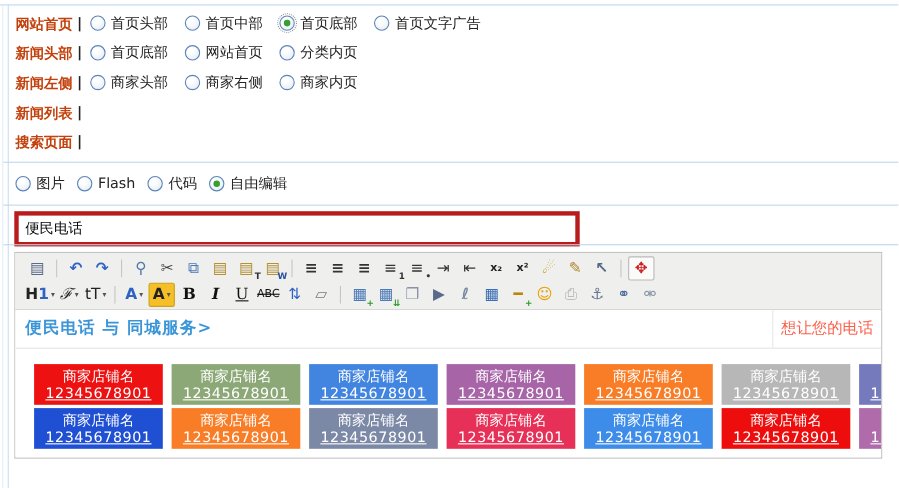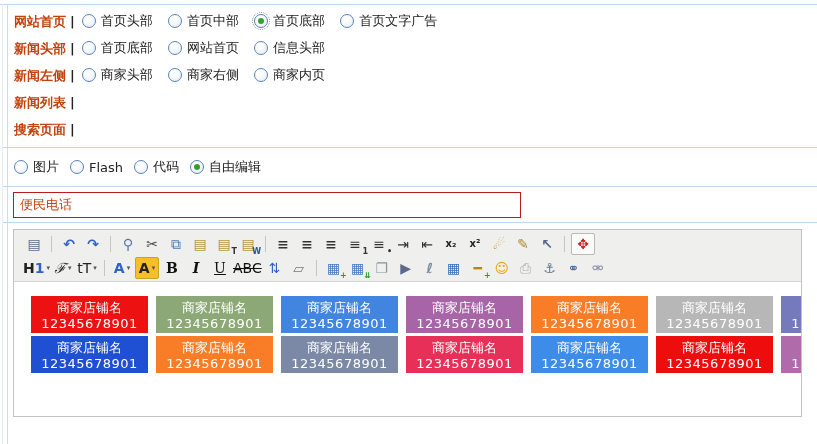--- a/index.html
+++ b/index.html
@@ -15,22 +15,22 @@
   .pipe{margin:0 7px 0 4px;color:#222;font-weight:bold;}
   .radio-opt{display:inline-flex;align-items:center;margin-right:11px;cursor:default;color:#222;}
   .radio{width:12px;height:12px;border:1px solid #5b84b8;border-radius:50%;flex:none;
          background:radial-gradient(circle at 35% 30%,#ffffff 20%,#e7eef6 85%);
          margin-right:5px;position:relative;box-sizing:content-box;}
   .radio.checked::after{content:"";position:absolute;left:3px;top:3px;width:6px;height:6px;border-radius:50%;background:#36a02e;}
   .radio.focused{outline:1px dotted #8a8a8a;outline-offset:1px;}
 
   #type-row{position:absolute;left:14px;top:153px;height:28px;display:flex;align-items:center;}
 
-  #title-input{position:absolute;left:13px;top:192px;width:494px;height:24px;border:1px solid #b91c1c;
-               background:#fff;font-family:inherit;font-size:13px;color:#c2410c;padding:0 6px;}
+  #title-input{position:absolute;left:13px;top:192px;width:494px;height:24px;border:4px solid #b91c1c;
+               background:#fff;font-family:inherit;font-size:13px;color:#000000;padding:0 6px;}
 
   
   #editor{position:absolute;left:13px;top:229px;width:789px;height:188px;border:1px solid #c3c3c3;
           box-sizing:border-box;background:#fff;}
   #toolbar{height:52px;background:#efefed;border-bottom:1px solid #d5d5d3;padding:2px 3px;box-sizing:border-box;}
   .tb-row{height:24px;display:flex;align-items:center;padding-left:5px;}
   .tb-btn{min-width:22px;height:20px;display:inline-flex;align-items:center;justify-content:center;
           margin:0 1px;border-radius:2px;position:relative;}
   .tb-btn .glyph{font-size:14px;line-height:1;}
   .tb-btn.boxed{border:1px solid #b9b9b9;background:#fbfbfa;}
@@ -41,21 +41,21 @@
   #editor-content{position:relative;height:133px;background:#fff;overflow:hidden;}
   #head-row{height:34px;border-bottom:1px solid #e3e3e3;position:relative;}
   #head-left{position:absolute;left:9px;top:7px;font-size:15px;font-weight:bold;color:#3a95d8;letter-spacing:1px;white-space:nowrap;}
   #head-cell-divider{position:absolute;left:688px;top:0;width:1px;height:34px;background:#e6e6e6;}
   #head-right{position:absolute;left:696px;top:8px;font-size:14px;color:#fb5f4a;white-space:nowrap;}
   #blocks{margin:14px 0 0 17px;}
   .block-row{display:flex;margin-bottom:3px;width:920px;}
   .shop-block{width:117px;height:37px;margin-right:8px;flex:none;color:#fff;text-align:center;
               font-size:13px;line-height:1;overflow:hidden;}
   .shop-block .bname{margin-top:5px;}
-  .shop-block .bphone{margin-top:3px;letter-spacing:.5px;}
+  .shop-block .bphone{margin-top:3px;letter-spacing:.5px;text-decoration:underline;}
 </style>
 </head>
 <body>
 
 <div id="screen">
   <div class="hline" style="left:0;top:4px;width:817px;"></div>
   <div class="vline" style="left:2px;top:4px;height:440px;background:#e2eef9;"></div>
   <div class="vline" style="left:7px;top:4px;height:440px;"></div>
 
   <div id="region-rows">
@@ -94,21 +94,21 @@
     <span class="radio-label">首页底部</span>
   </label>
 
   <label class="radio-opt">
     <span class="radio"></span>
     <span class="radio-label">网站首页</span>
   </label>
 
   <label class="radio-opt">
     <span class="radio"></span>
-    <span class="radio-label">信息头部</span>
+    <span class="radio-label">分类内页</span>
   </label>
 </span>
   </div>
 
   <div class="form-row">
     <span class="row-label">新闻左侧</span>
     <span class="pipe">|</span>
     <span class="opts">
   <label class="radio-opt">
     <span class="radio"></span>
@@ -272,21 +272,21 @@
           <span class="tb-btn">
             <span class="glyph" style="color: rgb(17, 17, 17); font-weight: bold; font-family: &quot;DejaVu Serif&quot;, &quot;Liberation Serif&quot;, serif;">B</span>
           </span>
           <span class="tb-btn">
             <span class="glyph" style="color: rgb(17, 17, 17); font-weight: bold; font-style: italic; font-family: &quot;DejaVu Serif&quot;, &quot;Liberation Serif&quot;, serif;">I</span>
           </span>
           <span class="tb-btn">
             <span class="glyph" style="color: rgb(17, 17, 17); font-family: &quot;DejaVu Serif&quot;, &quot;Liberation Serif&quot;, serif; text-decoration: underline;">U</span>
           </span>
           <span class="tb-btn">
-            <span class="glyph" style="color: rgb(17, 17, 17); text-decoration: line-through; font-size: 14px;">ABC</span>
+            <span class="glyph" style="color: rgb(17, 17, 17); text-decoration: line-through; font-size: 10px;">ABC</span>
           </span>
           <span class="tb-btn">
             <span class="glyph" style="color: rgb(47, 98, 197);">⇅</span>
           </span>
           <span class="tb-btn">
             <span class="glyph" style="color: rgb(122, 122, 122);">▱</span>
           </span>
           <span class="tb-sep"></span>
           <span class="tb-btn">
             <span class="glyph" style="color: rgb(74, 122, 184);">▦</span>
@@ -323,20 +323,25 @@
           </span>
           <span class="tb-btn">
             <span class="glyph" style="color: rgb(74, 106, 154);">⚭</span>
           </span>
           <span class="tb-btn">
             <span class="glyph" style="color: rgb(138, 149, 168);">⚮</span>
           </span>
         </div>
     </div>
     <div id="editor-content">
+      <div id="head-row">
+        <span id="head-left">便民电话  与  同城服务&gt;</span>
+        <span id="head-cell-divider"></span>
+        <span id="head-right">想让您的电话</span>
+      </div>
       <div id="blocks">
           <div class="block-row">
             <div class="shop-block" style="background: rgb(238, 17, 17);">
               <div class="bname">商家店铺名</div>
               <div class="bphone">12345678901</div>
             </div>
             <div class="shop-block" style="background: rgb(140, 168, 119);">
               <div class="bname">商家店铺名</div>
               <div class="bphone">12345678901</div>
             </div>

